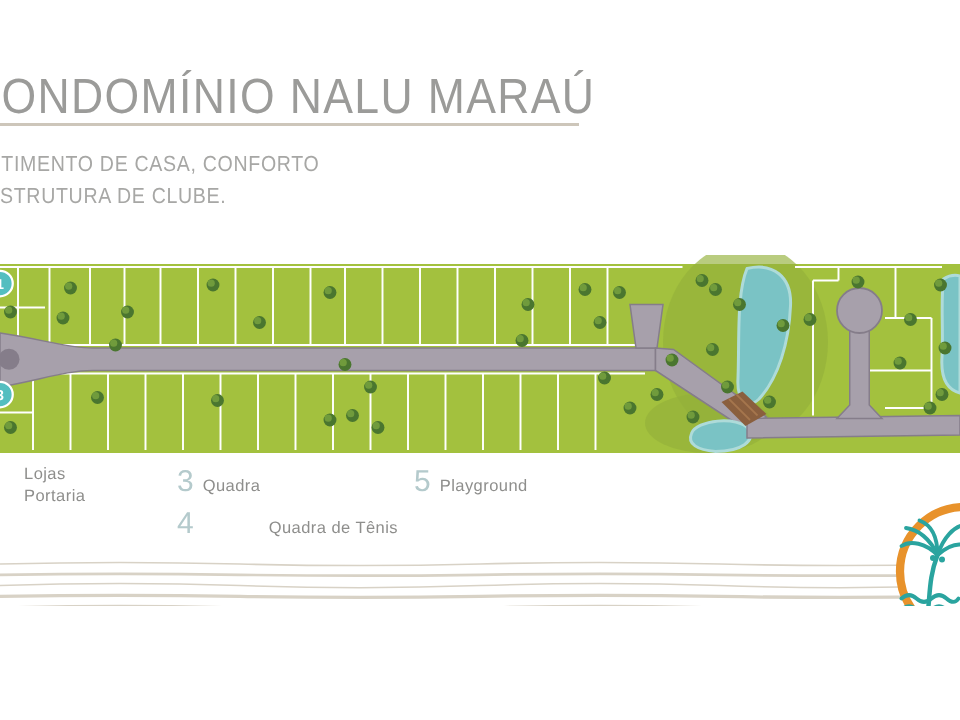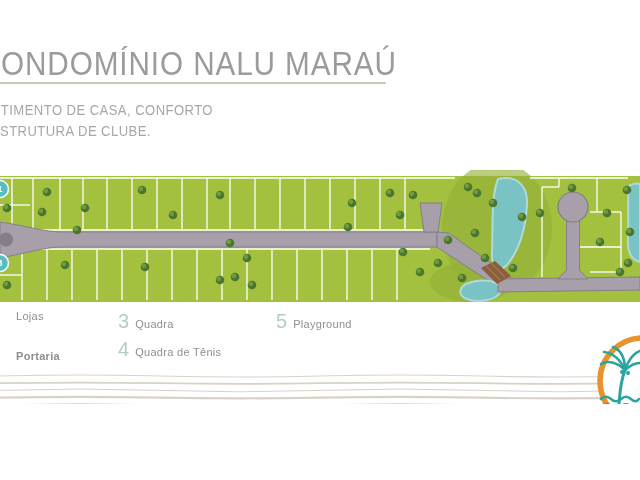--- a/index.html
+++ b/index.html
@@ -203,31 +203,31 @@
         <circle cx="0" cy="93" r="8.5" fill="#54bec0" stroke="#ffffff" stroke-width="1.5"></circle>
         <text x="0" y="96.4" text-anchor="middle" font-size="9.5" font-weight="bold" fill="#ffffff" font-family="Liberation Sans, sans-serif">3</text>
       </g>
     </svg>
 
   <div>
     <div class="leg-item" style="left:10px;top:311px;">
       <span class="leg-num" style="color: rgb(180, 202, 204);"></span>
       <span class="leg-label" style="color: rgb(142, 142, 140);">Lojas</span>
     </div>
-    <div class="leg-item" style="left:10px;top:351px;font-weight:bold;">
+    <div class="leg-item" style="left:10px;top:326px;">
       <span class="leg-num" style="color: rgb(180, 202, 204);"></span>
       <span class="leg-label" style="color: rgb(142, 142, 140);">Portaria</span>
     </div>
     <div class="leg-item" style="left:118px;top:311px;">
       <span class="leg-num" style="color: rgb(180, 202, 204);">3</span>
       <span class="leg-label" style="color: rgb(142, 142, 140);">Quadra</span>
     </div>
     <div class="leg-item" style="left:118px;top:339px;">
       <span class="leg-num" style="color: rgb(180, 202, 204);">4</span>
-      <span class="leg-label" style="color: rgb(142, 142, 140);">Quadra de Tênis</span>
+      <span class="leg-label" style="color: rgb(142, 142, 140); margin-left: 44px;">Quadra de Tênis</span>
     </div>
     <div class="leg-item" style="left:276px;top:311px;">
       <span class="leg-num" style="color: rgb(180, 202, 204);">5</span>
       <span class="leg-label" style="color: rgb(142, 142, 140); text-align: right;">Playground</span>
     </div>
   </div>
 
   <svg id="waves" width="640" height="110" viewBox="0 0 640 110">
       <path d="M0,6 q80,-2 160,0 t160,0 t160,0 t160,0" fill="none" stroke="#d8d2c6" stroke-width="1.1"></path>
       <path d="M0,13.2 q80,-1.2 160,0 t160,0 t160,0 t160,0" fill="none" stroke="#d8d2c6" stroke-width="1.8"></path>

